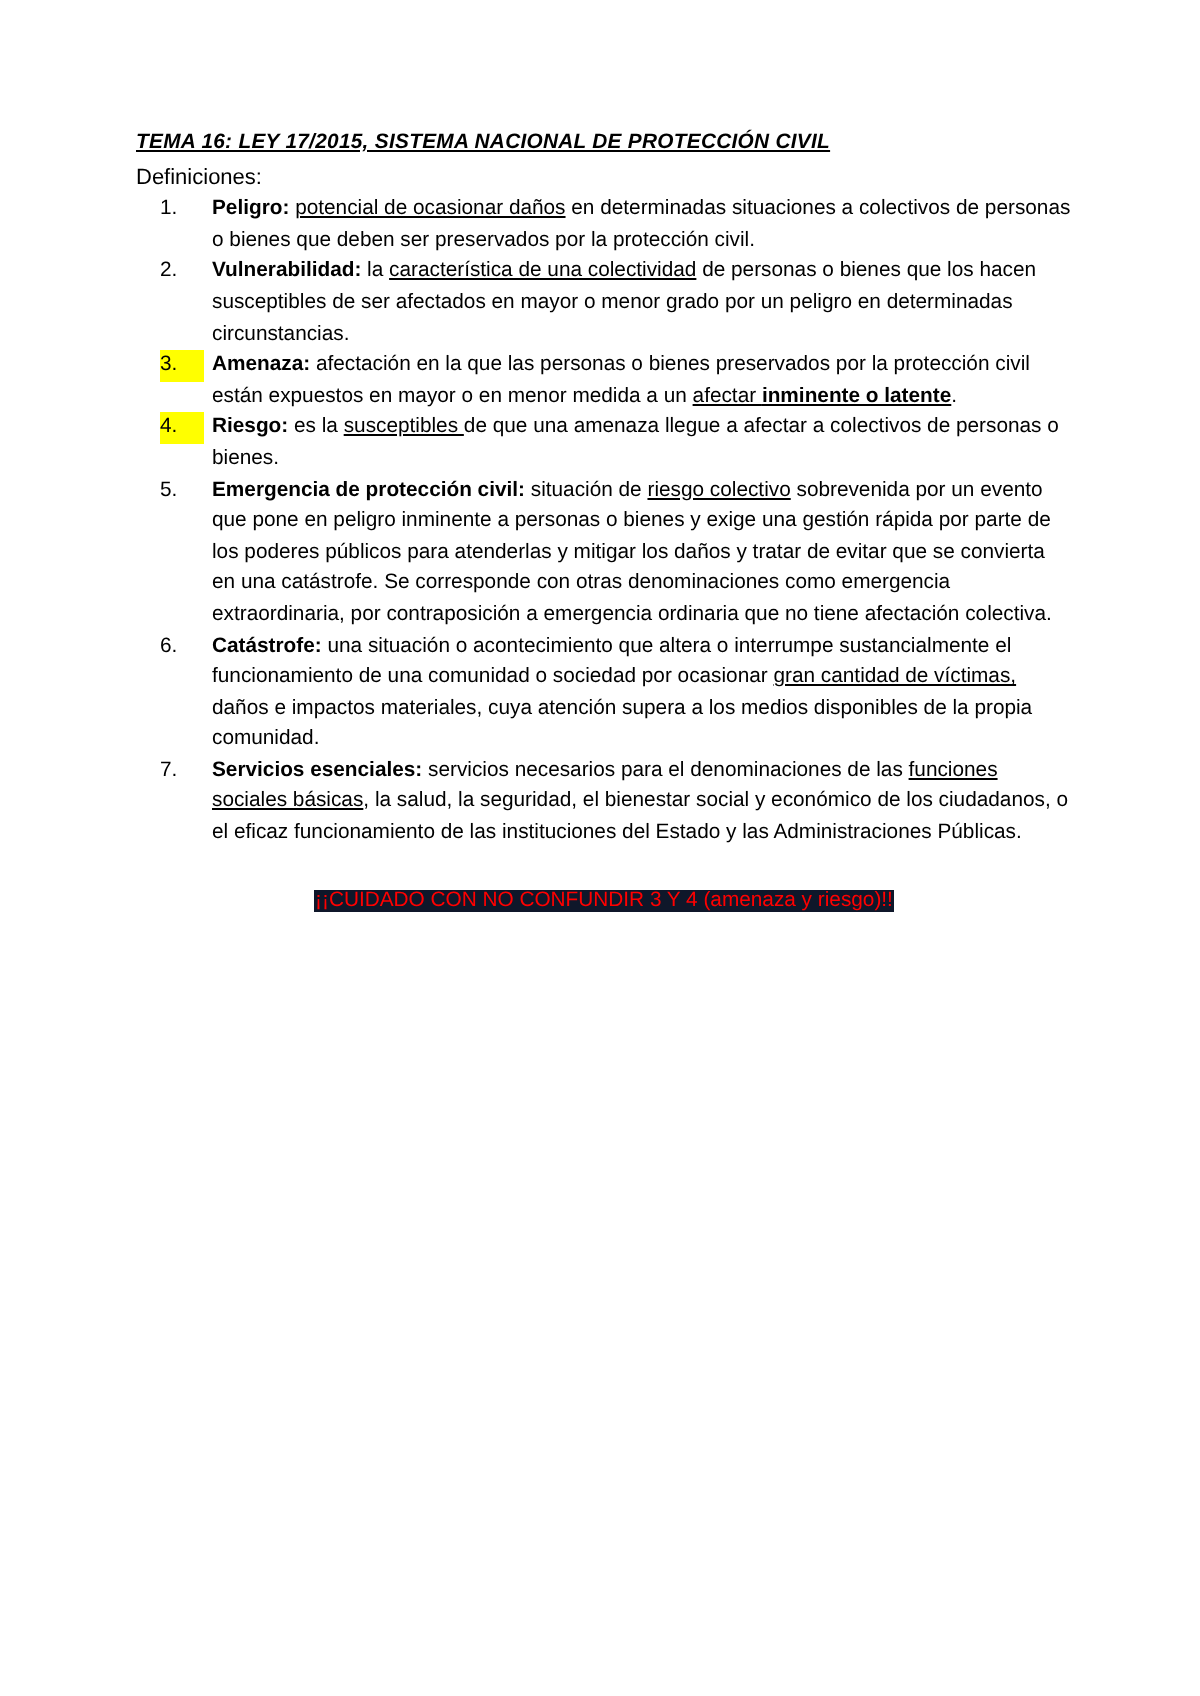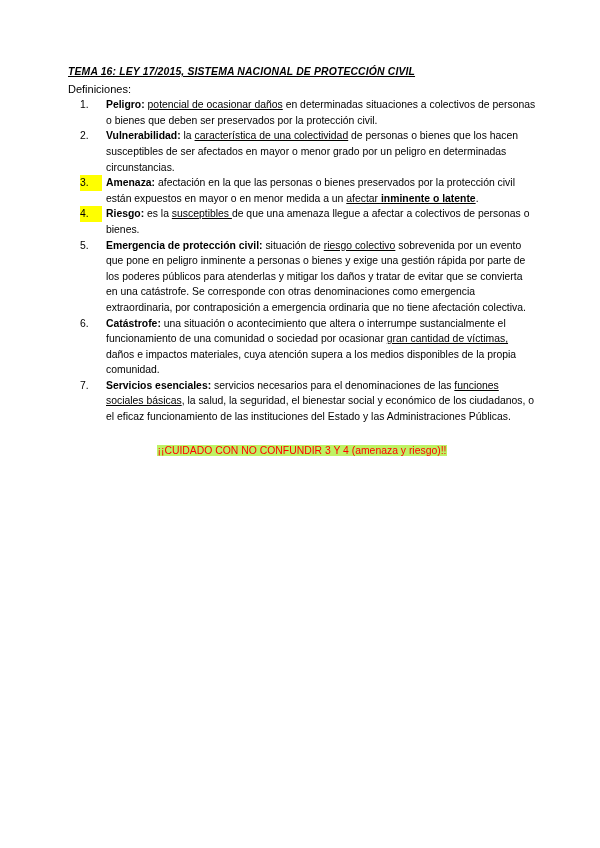--- a/index.html
+++ b/index.html
@@ -78,21 +78,21 @@
     font-weight: bold;
     text-align: right;
   }
   .warning-wrap {
     margin-top: 18px;
     text-align: center;
     font-size: 10.4px;
     line-height: 15.6px;
   }
   .warning {
-    background: #bef264;
+    background: #0f172a;
     color: #ff0000;
     padding: 0 1px;
   }
 </style>
 </head>
 <body>
 
 <div class="page">
   <div class="content">
 

